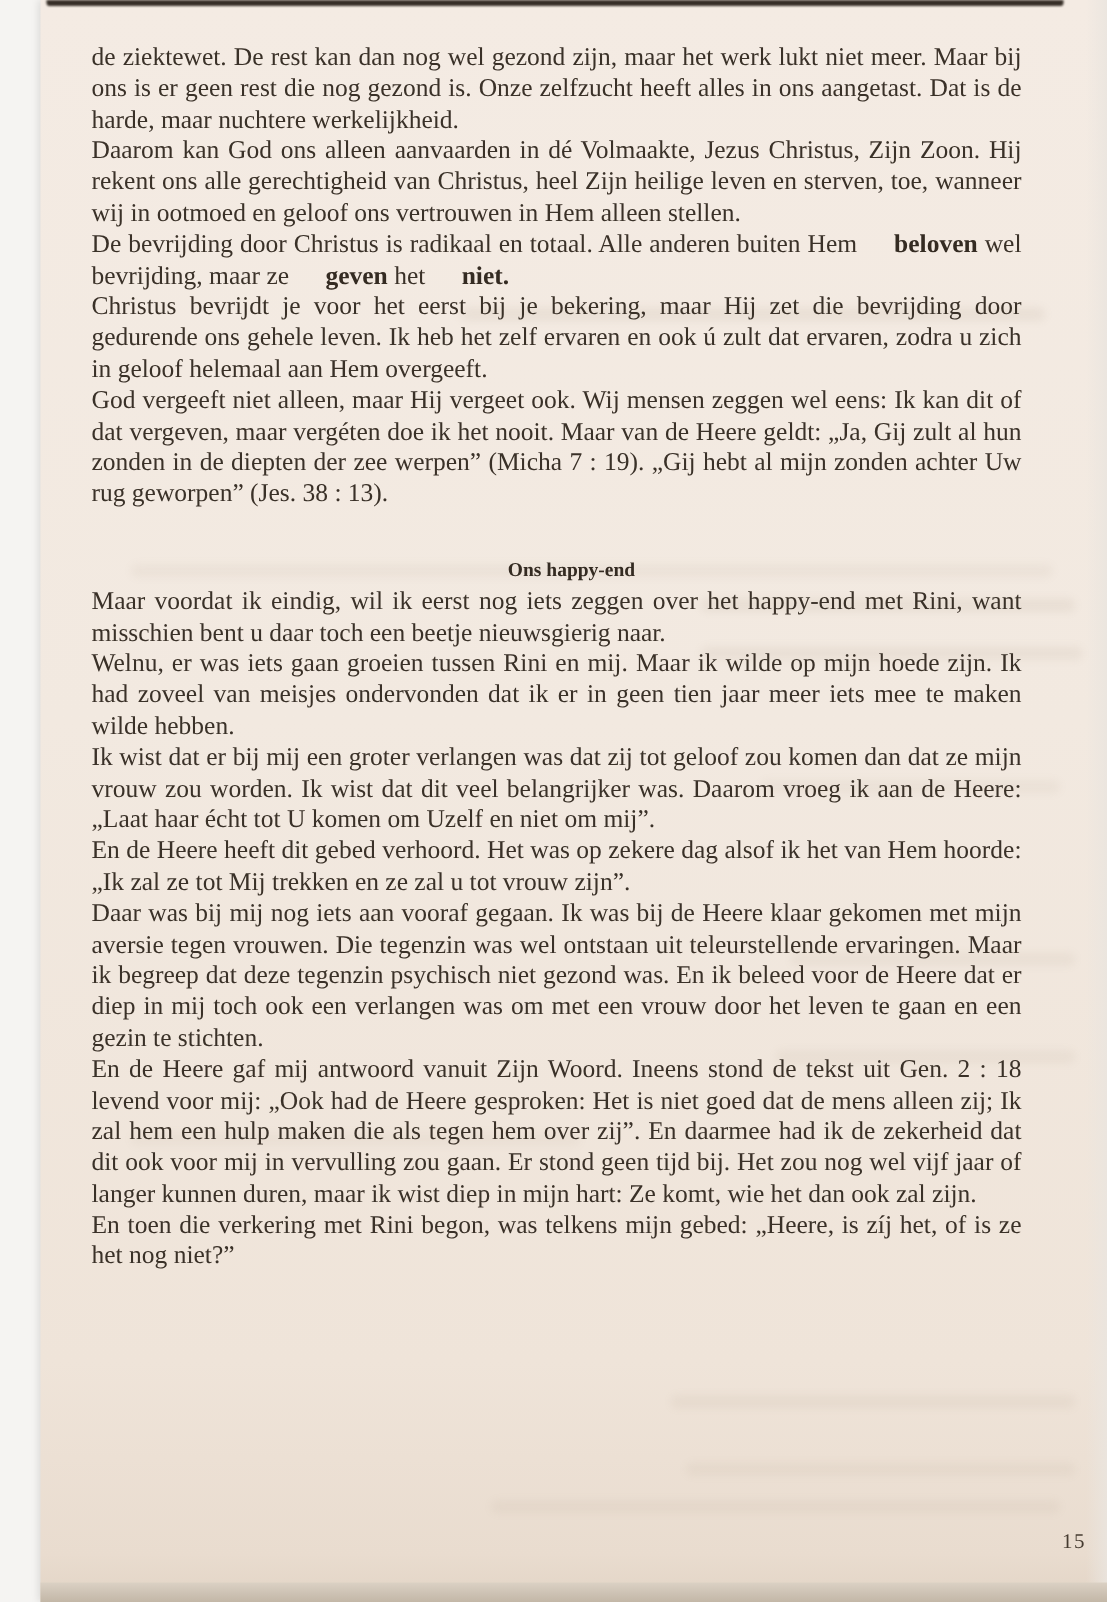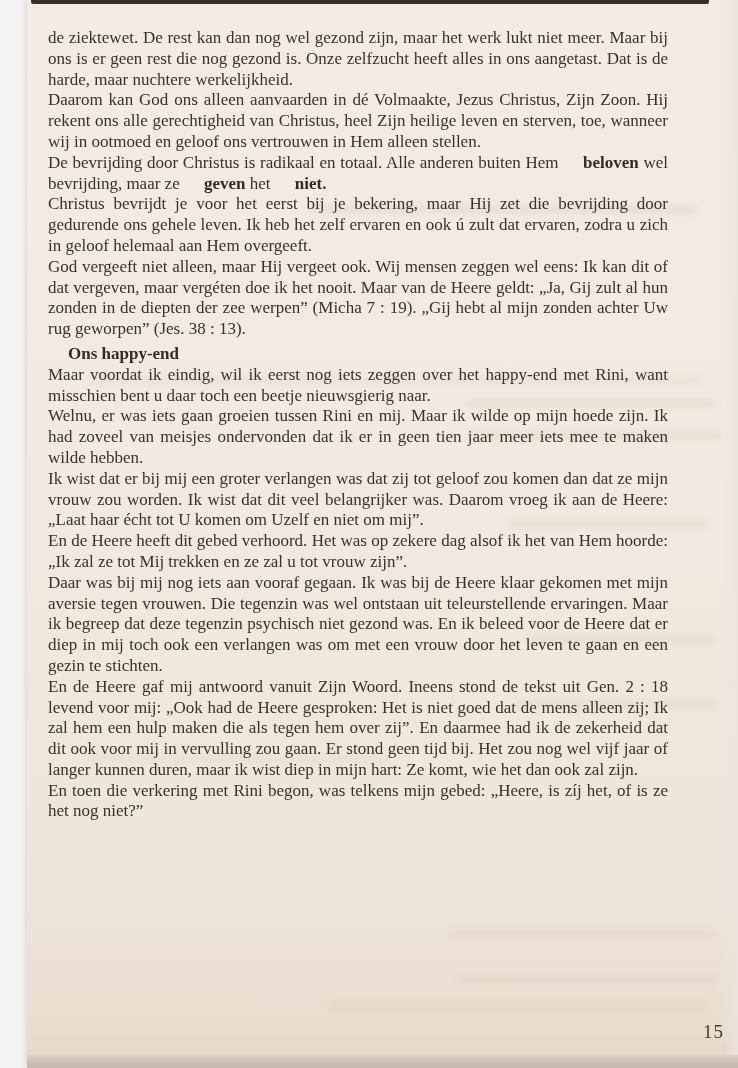--- a/index.html
+++ b/index.html
@@ -41,43 +41,43 @@
   .ghost-layer { position: absolute; left: 0; top: 0; width: 100%; height: 100%; pointer-events: none; }
   .ghost {
     position: absolute;
     height: 9px;
     background: #97836c;
     border-radius: 5px;
     filter: blur(3px);
   }
   .text-block {
     position: absolute;
-    left: 21px; top: 28px;
+    left: 34px; top: 28px;
     width: 620px;
     font-size: 17px;
     line-height: 20.8px;
     color: #3a3128;
     text-align: justify;
   }
   .text-block p { margin: 0; }
   .text-block h2 {
-    margin: 4px 0 0 0;
-    font-size: 17px;
+    margin: 30px 0 0 0;
+    font-size: 13px;
     line-height: 20.8px;
     font-weight: bold;
     color: #332a21;
-    text-align: left;
+    text-align: center;
   }
   .text-block strong { font-weight: bold; color: #342b22; padding-left: 20px; }
   .page-number {
     position: absolute;
     right: 14px; top: 1021px;
     width: 60px;
     text-align: right;
-    font-size: 19px;
+    font-size: 14px;
     letter-spacing: 1px;
     color: #453b30;
   }
 </style>
 </head>
 <body>
 
 <div class="page-scan">
 
   <div class="top-edge"></div>

